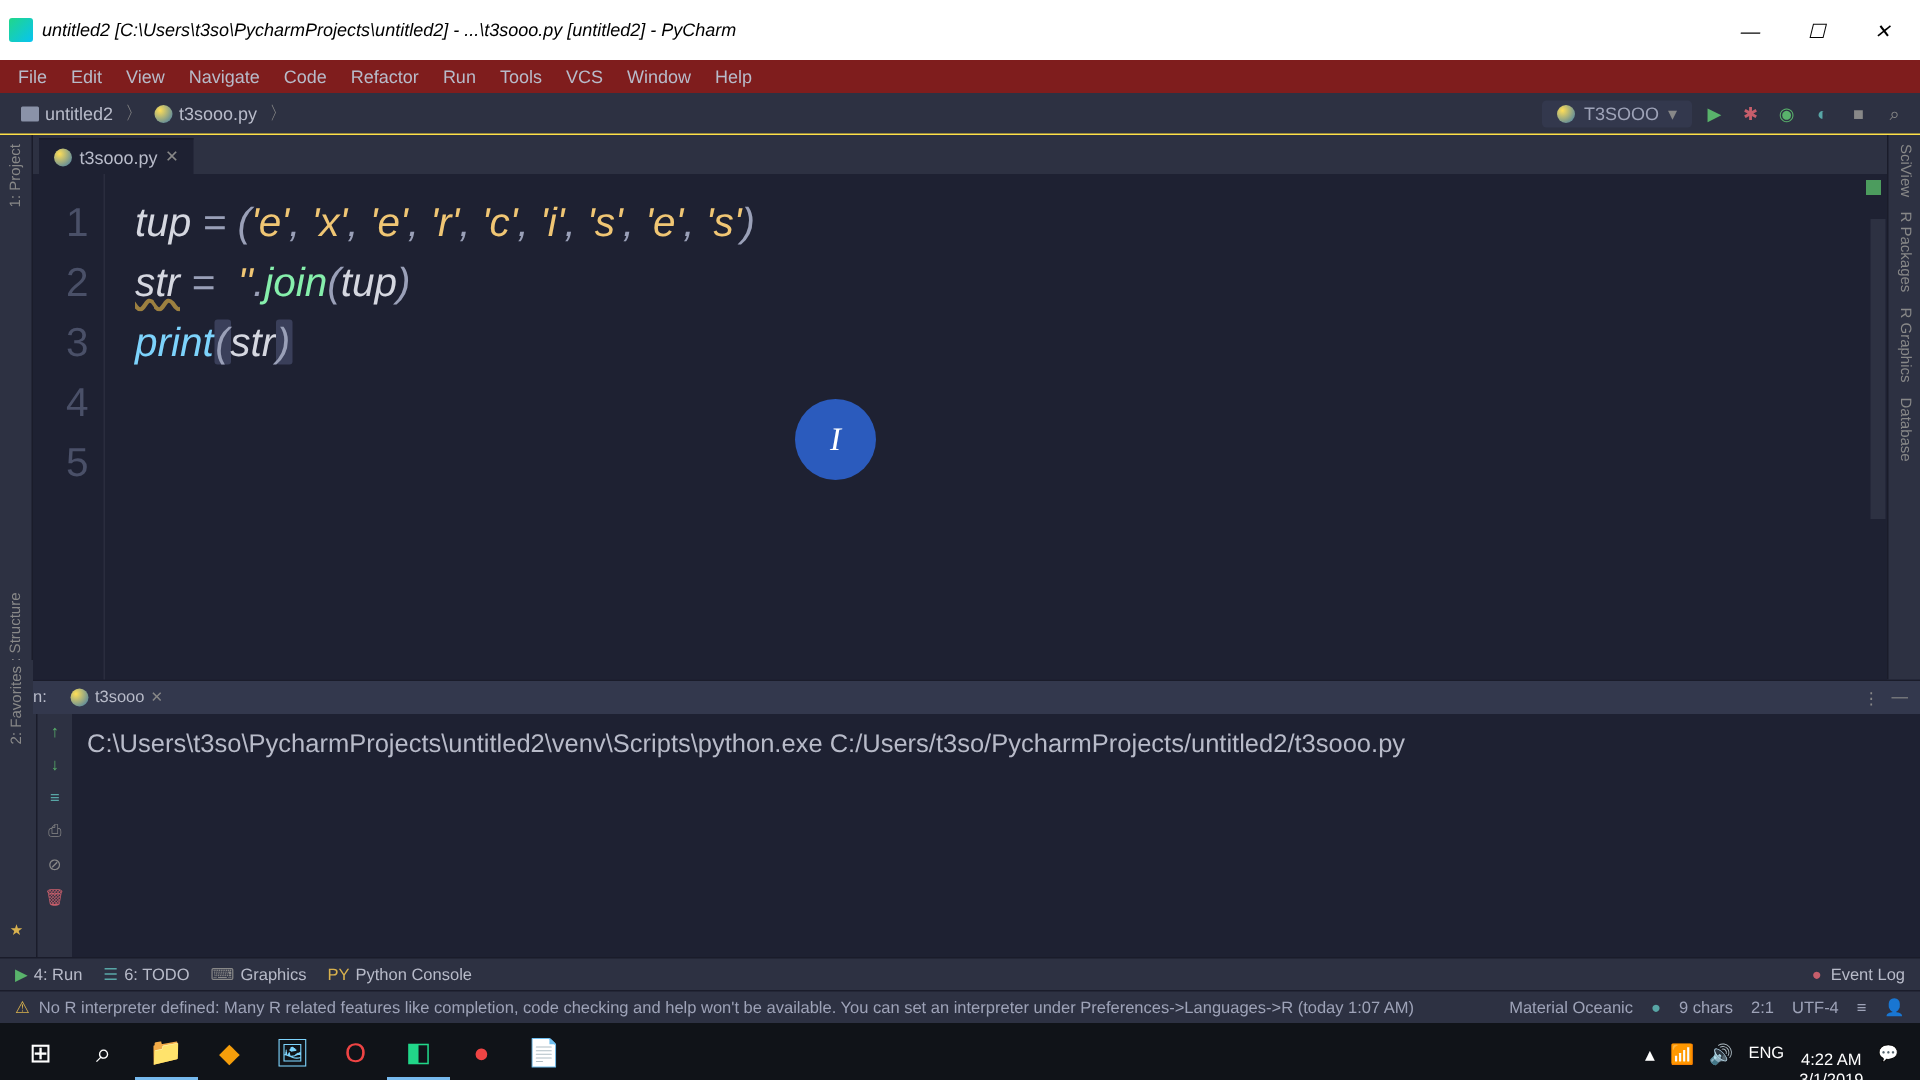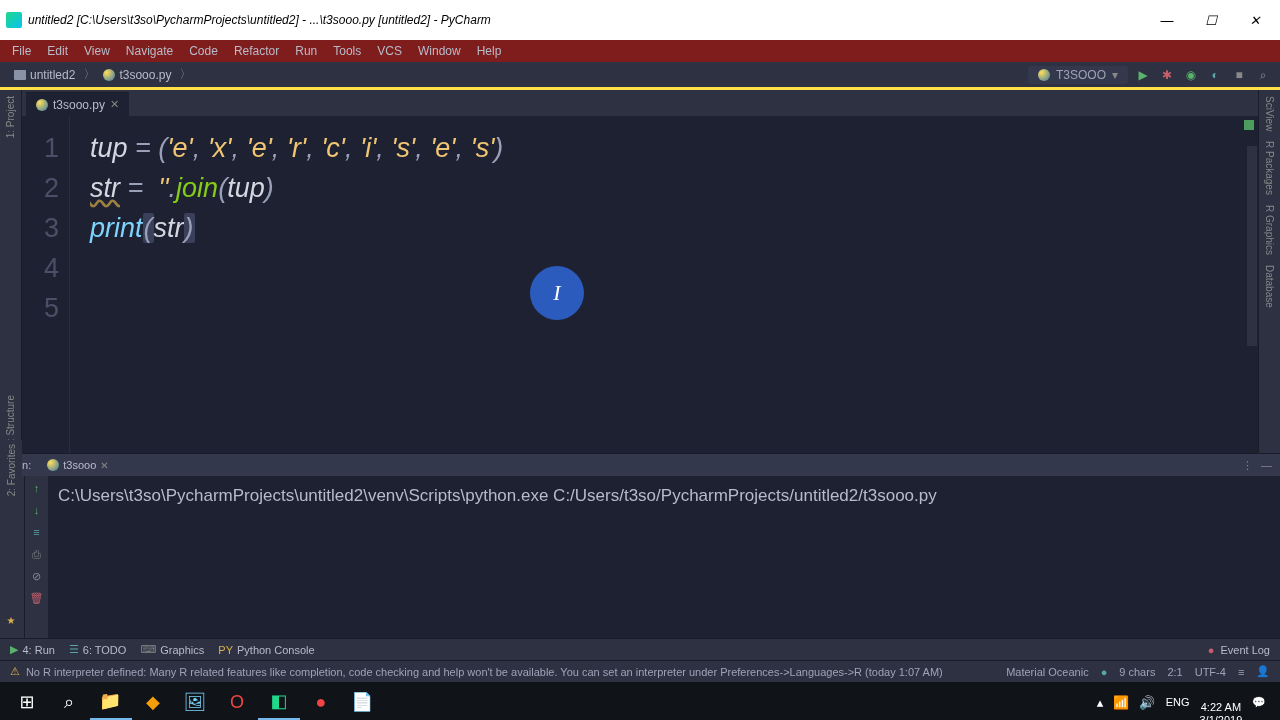--- a/index.html
+++ b/index.html
@@ -6,21 +6,21 @@
 body { width: 1280px; height: 720px; background: #1e2132; overflow: hidden; position: relative; }
 
 .titlebar { height: 40px; background: #fff; display: flex; align-items: center; padding: 16px 6px; font-size: 12px; color: #000; font-style: italic; }
 .titlebar .icon { width: 16px; height: 16px; margin-right: 6px; background: linear-gradient(135deg,#21d789,#07c3f2); border-radius: 2px; }
 .titlebar-controls { margin-left: auto; display: flex; gap: 18px; padding-right: 6px; }
 .winbtn { width: 26px; text-align: center; font-size: 13px; cursor: pointer; }
 
 .menubar { height: 22px; background: #7f1d1d; display: flex; align-items: center; padding: 0 4px; font-size: 12px; color: #b8bbc9; }
 .menubar span { padding: 0 8px; cursor: pointer; }
 
-.navbar { height: 28px; background: #2d3142; display: flex; align-items: center; padding: 0 8px; font-size: 12px; color: #b8bbc9; border-bottom: 3px solid #fde047; }
+.navbar { height: 28px; background: #2d3142; display: flex; align-items: center; padding: 0 8px; font-size: 12px; color: #b8bbc9; border-bottom: 1px solid #fde047; }
 .bc-item { display: flex; align-items: center; gap: 4px; padding: 0 6px; }
 .bc-sep { color: #888; padding: 0 2px; }
 .nav-right { margin-left: auto; display: flex; align-items: center; gap: 6px; }
 .run-config { background: #33384d; padding: 2px 10px; border-radius: 3px; display: flex; align-items: center; gap: 6px; color: #9ea3b8; }
 .nav-ico { width: 18px; height: 18px; display: flex; align-items: center; justify-content: center; cursor: pointer; font-size: 12px; }
 
 .main { display: flex; height: 363px; }
 .side-left { width: 22px; background: #2d3142; border-right: 1px solid #1a1c2a; display:flex; flex-direction:column; align-items:center; padding-top:6px; gap:10px; font-size:10px; color:#888; }
 .side-left .vtab { writing-mode: vertical-rl; transform: rotate(180deg); cursor:pointer; }
 .side-right { width: 22px; background: #2d3142; border-left: 1px solid #1a1c2a; display:flex; flex-direction:column; align-items:center; padding-top:6px; gap:10px; font-size:10px; color:#888; }
@@ -32,21 +32,21 @@
 .tab .close { color: #888; font-size: 11px; }
 .py-ico { width:12px; height:12px; border-radius:50%; background: radial-gradient(circle at 30% 30%, #ffde57, #3776ab); }
 
 .editor { flex: 1; display: flex; background: #1e2132; font-family: 'Consolas','Courier New',monospace; font-size: 27px; position: relative; }
 .gutter { width: 48px; background: #1e2132; text-align: right; padding: 12px 10px 0 0; color: #4a5068; line-height: 40px; border-right: 1px solid #2a2d3e; }
 .code { flex: 1; padding: 12px 0 0 20px; color: #d5d7e0; white-space: pre; line-height: 40px; position: relative; font-style: italic; }
 .kw { color: #d5d7e0; }
 .str { color: #f0c674; }
 .pun { color: #9aa0b8; }
 .fn { color: #7dd3fc; }
-.fn2 { color: #84cc16; }
+.fn2 { color: #86efac; }
 .warn { text-decoration: underline wavy #9c8040; }
 .hlparen { background: #3a3f5a; border-radius:2px; padding:0 1px; }
 
 .minimap { position:absolute; right:4px; top:4px; width:10px; height:10px; background:#4c9c5e; }
 .scroll-indic { position:absolute; right:1px; top:30px; width:10px; height:200px; background:#2d3142; }
 
 .cursor-marker { position:absolute; left:460px; top:150px; width:54px; height:54px; background:#2b5bbd; border-radius:50%; display:flex; align-items:center; justify-content:center; color:#fff; font-family:serif; font-size:22px; }
 
 .run-panel { height: 185px; display: flex; flex-direction: column; border-top: 1px solid #1a1c2a; }
 .run-header { height: 22px; background: #33384d; display: flex; align-items: center; padding: 0 8px; font-size: 11px; color: #b8bbc9; }

